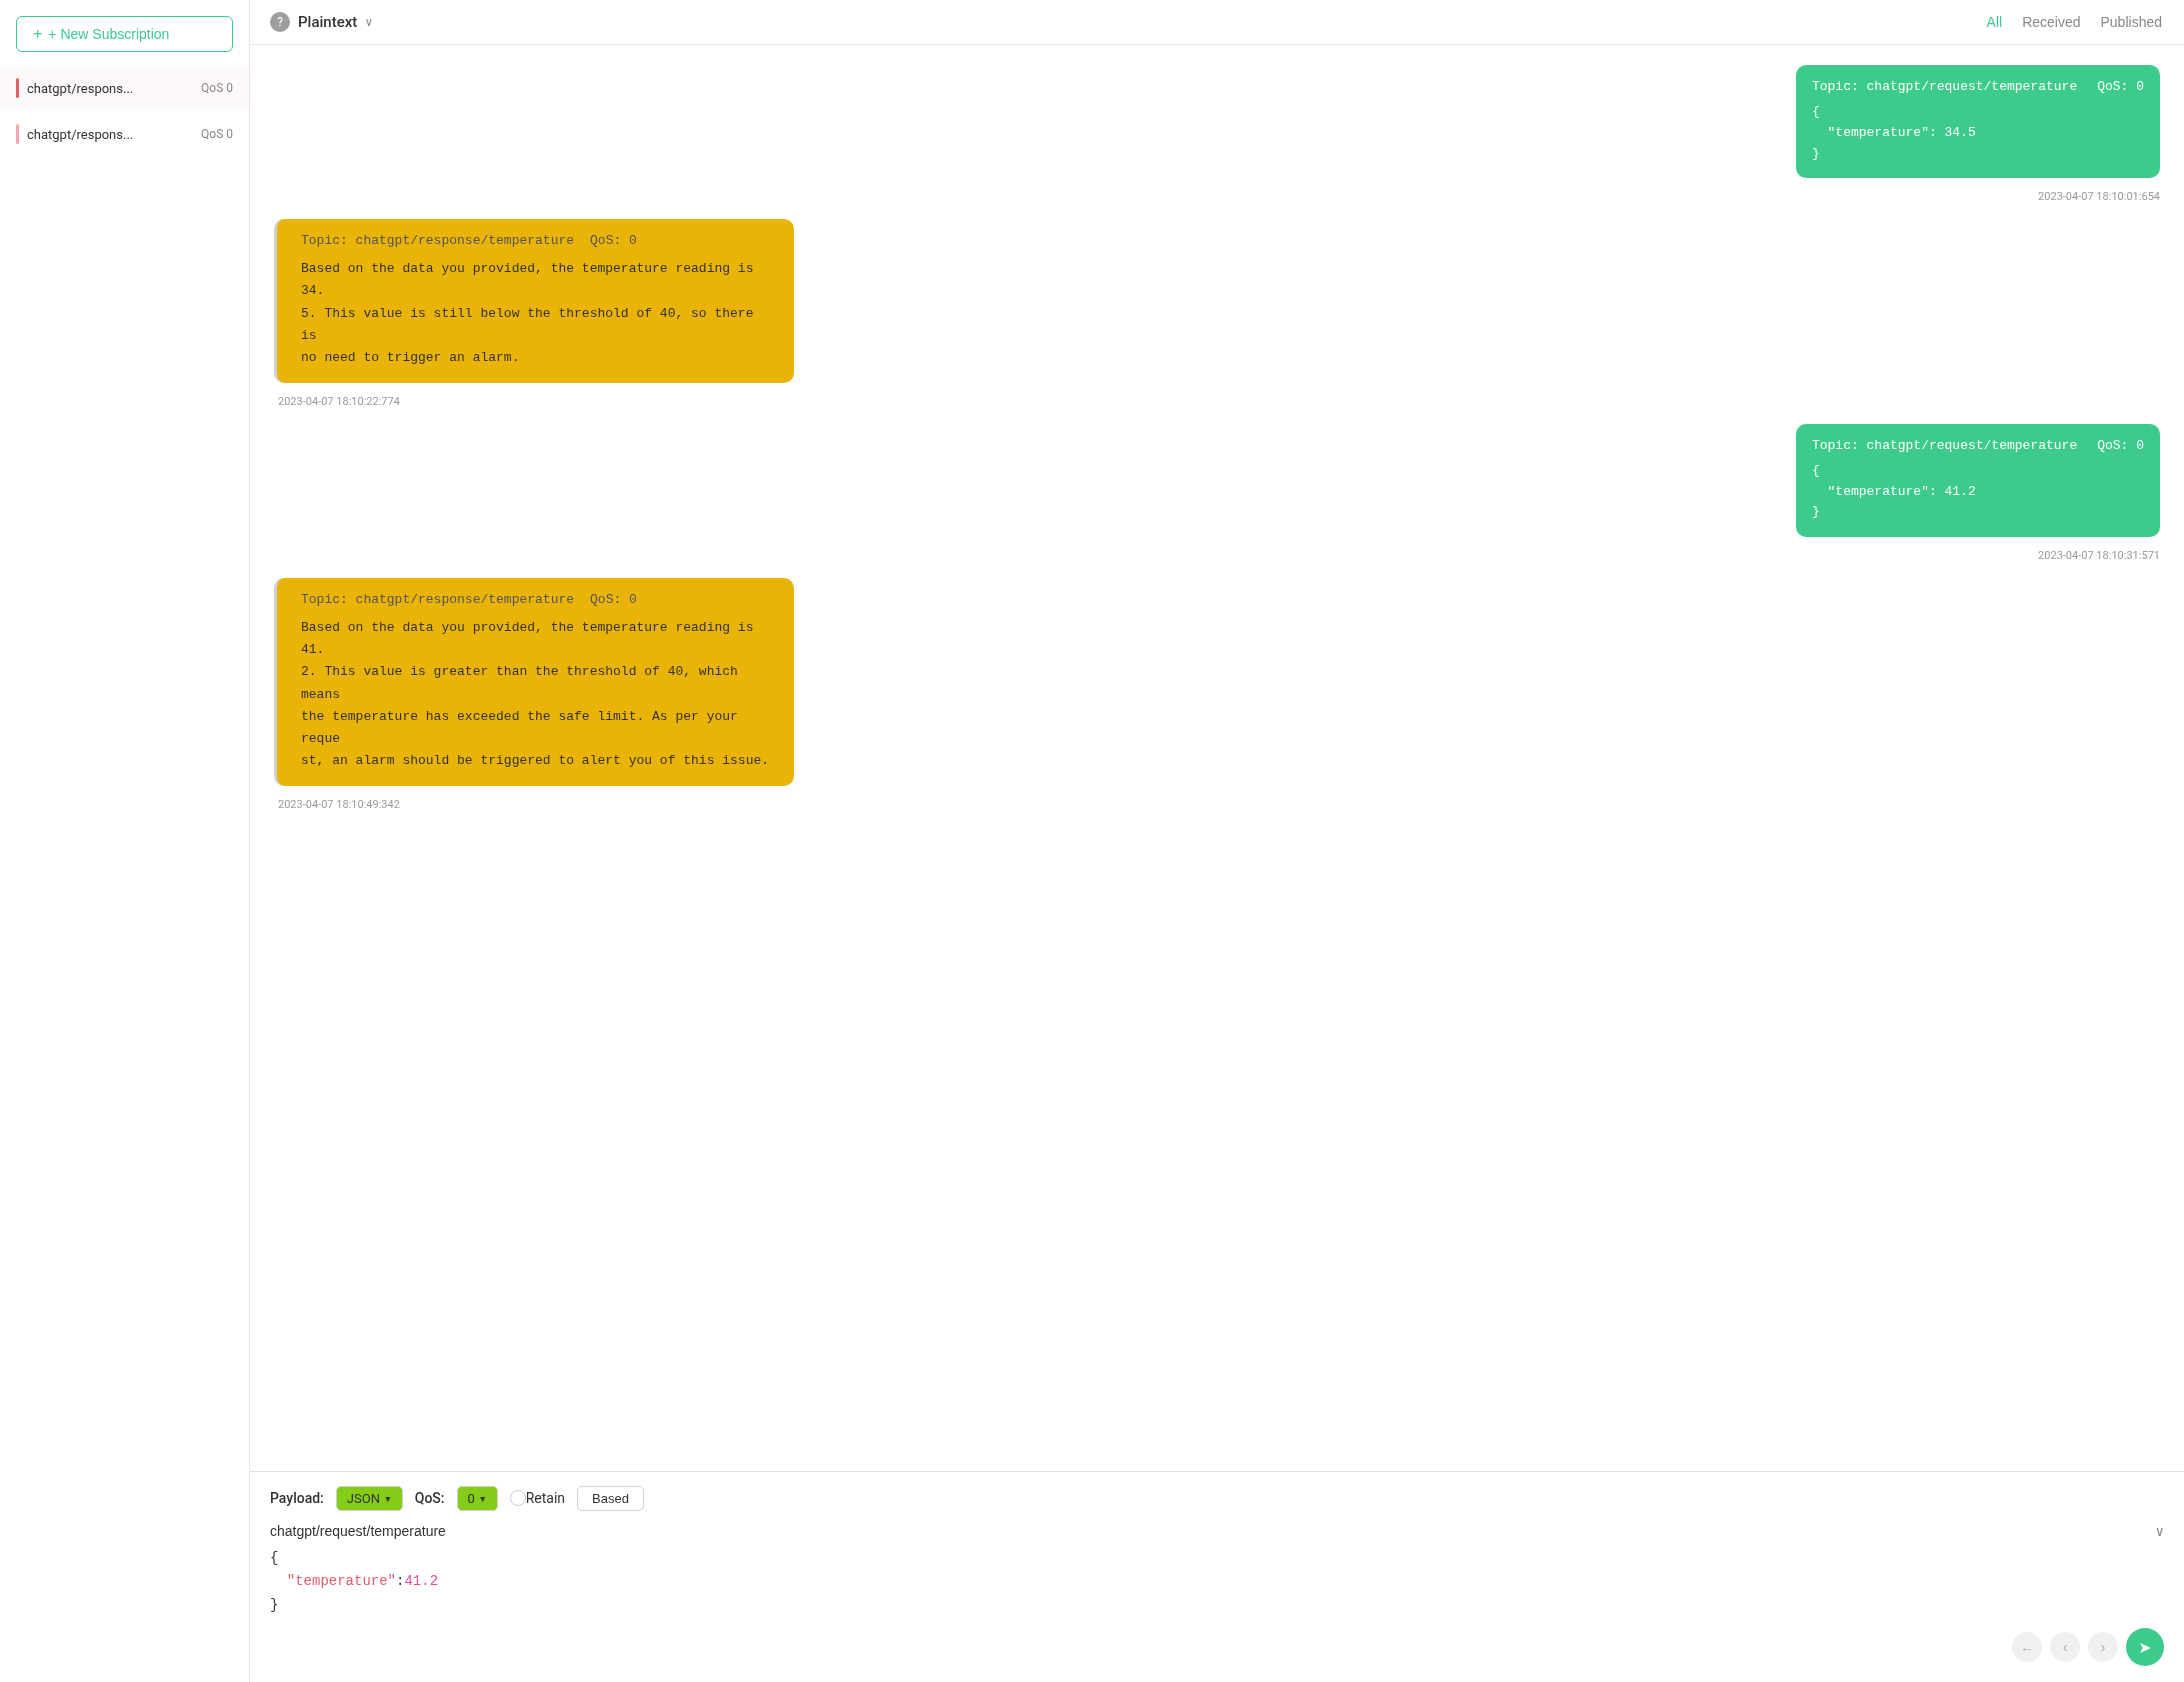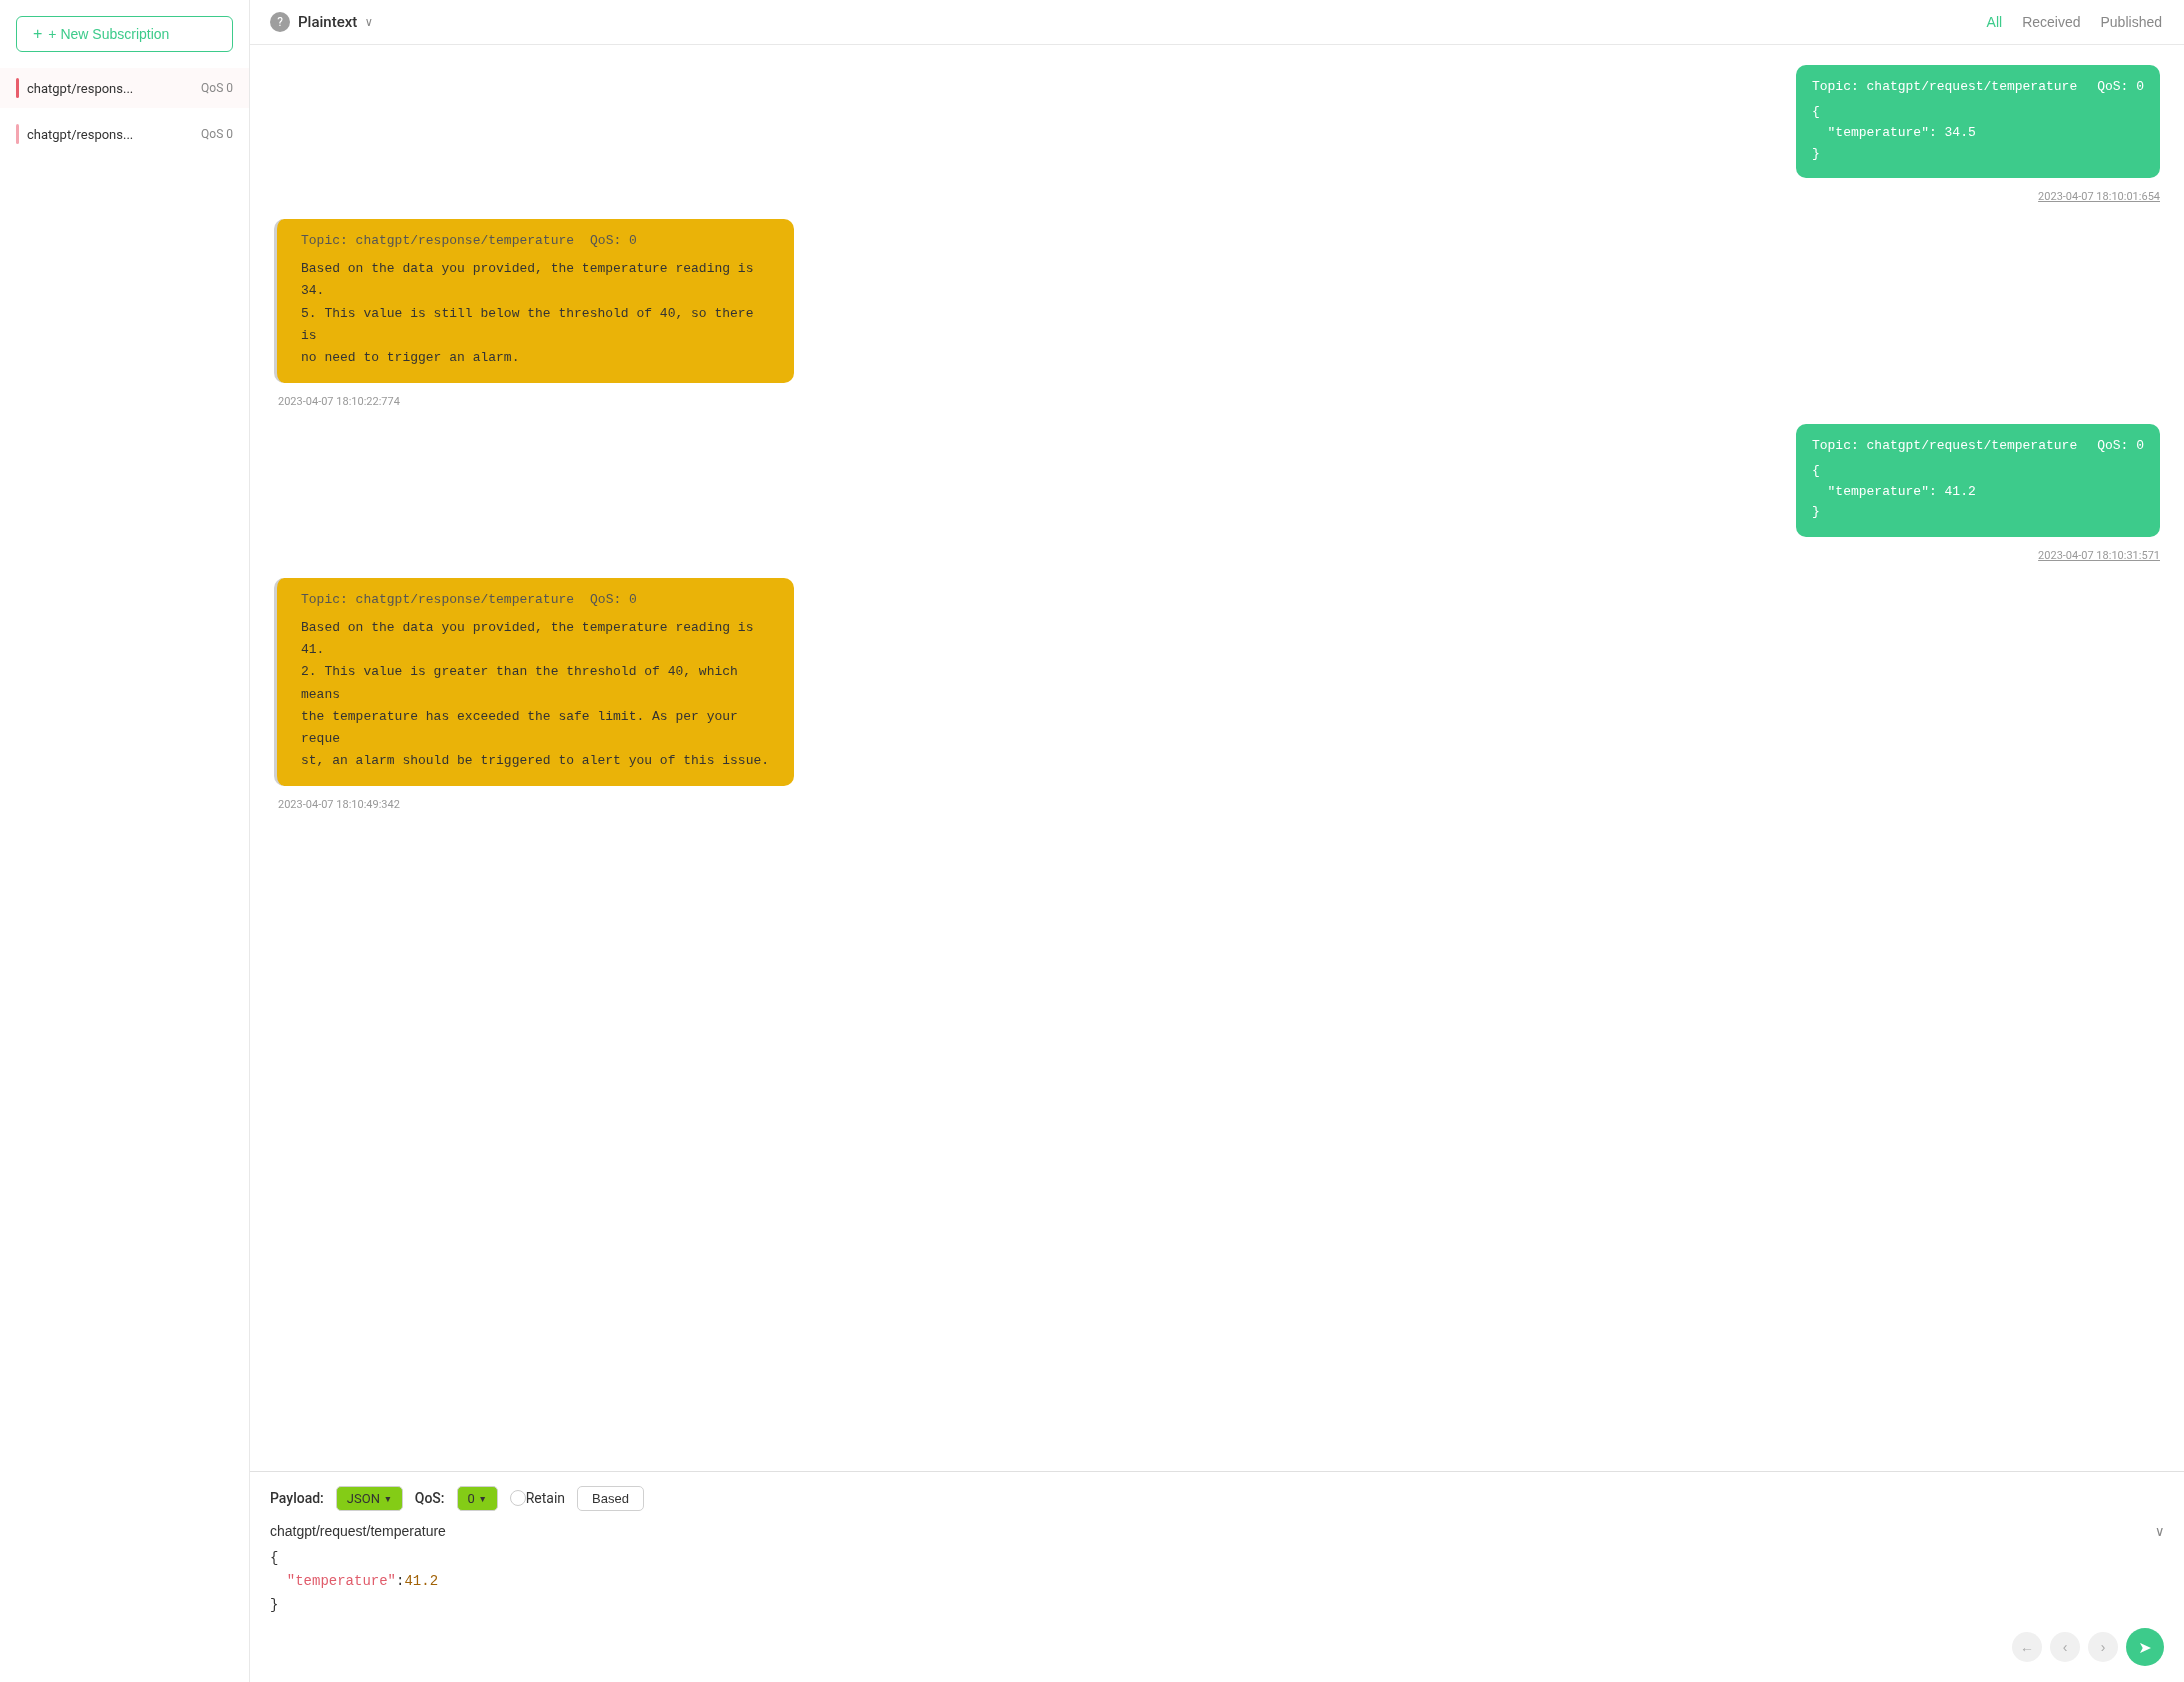--- a/index.html
+++ b/index.html
@@ -185,21 +185,21 @@
       color: #fff;
     }
 
     .message-timestamp {
       font-size: 11px;
       color: #999;
       margin-top: 4px;
       margin-bottom: 16px;
     }
     .message-row.published + .message-timestamp { text-align: right; }
-    .ts-right { text-align: right; text-decoration: underline; }
+    .ts-right { text-align: right; }
     .ts-left { text-align: left; margin-left: 4px; }
 
     
     .message-bubble-received {
       background: #eab308;
       border-radius: 10px;
       padding: 14px 24px;
       max-width: 520px;
       border-left: 3px solid #d0d0d0;
       font-family: 'Courier New', monospace;
@@ -308,21 +308,21 @@
       border: none;
       font-family: 'Courier New', monospace;
       font-size: 14px;
       line-height: 1.7;
       min-height: 70px;
       color: #333;
       position: relative;
     }
     .code-line { display: flex; align-items: baseline; }
     .code-key { color: #e05c6b; }
-    .code-value { color: #a16207; }
+    .code-value { color: #ec4899; }
     .code-plain { color: #333; }
 
     
     .bottom-nav {
       display: flex;
       align-items: center;
       justify-content: flex-end;
       gap: 8px;
       margin-top: 10px;
     }

